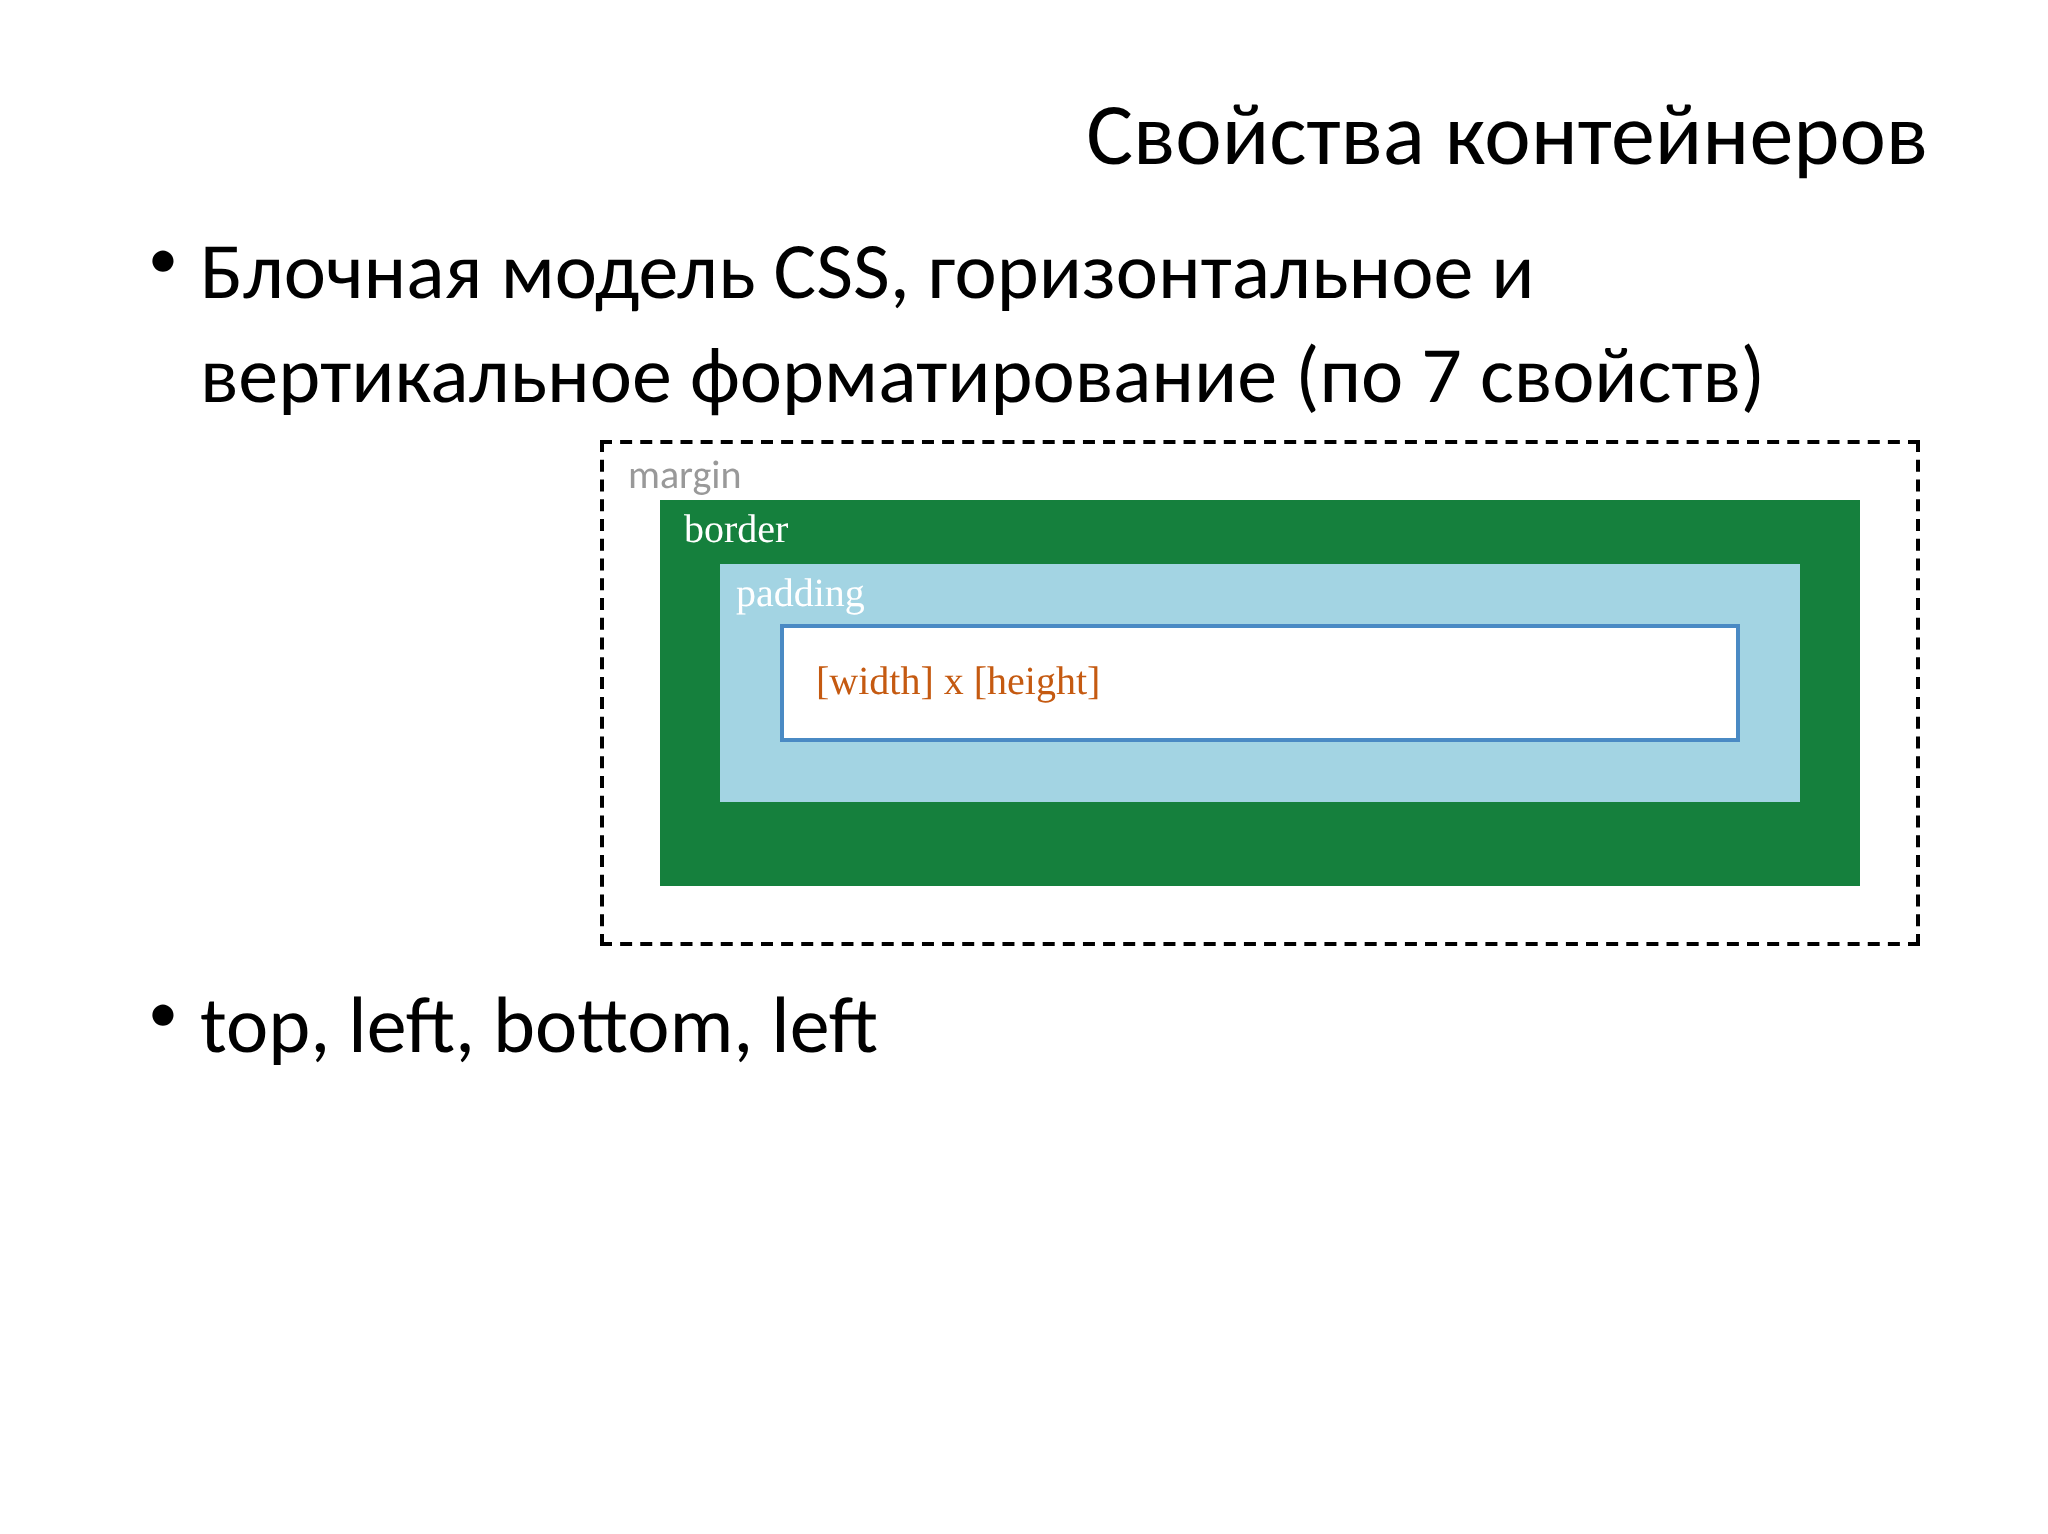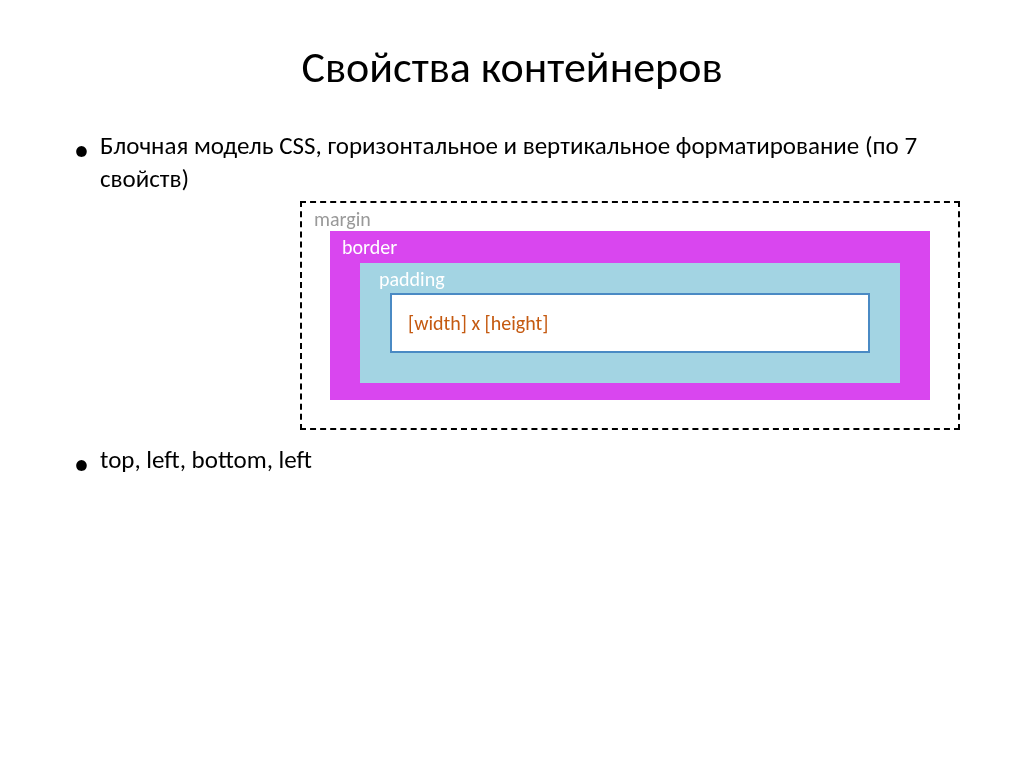--- a/index.html
+++ b/index.html
@@ -11,30 +11,30 @@
       width: 1024px;
       height: 767px;
       background: #ffffff;
       font-family: Calibri, Arial, sans-serif;
       padding: 40px 60px;
       position: relative;
     }
     .title {
       font-size: 44px;
       color: #000000;
-      text-align: center;
-      margin-bottom: 36px;
+      text-align: right;
+      margin-bottom: 16px;
       font-weight: normal;
     }
     .bullet-list {
       list-style: none;
       padding-left: 10px;
     }
     .bullet-item {
-      font-size: 25px;
+      font-size: 40px;
       color: #000000;
       position: relative;
       padding-left: 30px;
       line-height: 1.3;
       margin-bottom: 6px;
     }
     .bullet-item::before {
       content: "•";
       position: absolute;
       left: 4px;
@@ -53,40 +53,41 @@
       position: relative;
     }
     .margin-label {
       position: absolute;
       top: 4px;
       left: 12px;
       color: #999999;
       font-size: 20px;
     }
     .border-layer {
-      background: #d946ef;
-      padding: 32px 30px 17px 30px;
+      background: #15803d;
+      padding: 32px 30px 42px 30px;
       position: relative;
+      font-family: Liberation Serif, serif;
     }
     .border-label {
       position: absolute;
       top: 4px;
       left: 12px;
       color: #ffffff;
       font-size: 20px;
     }
     .padding-layer {
       background: #a3d4e3;
       padding: 30px 30px 30px 30px;
       position: relative;
     }
     .padding-label {
       position: absolute;
       top: 4px;
-      left: 19px;
+      left: 8px;
       color: #ffffff;
       font-size: 20px;
     }
     .content-layer {
       background: #ffffff;
       border: 2px solid #4a8ac4;
       padding: 16px;
     }
     .content-label {
       color: #c55a11;

